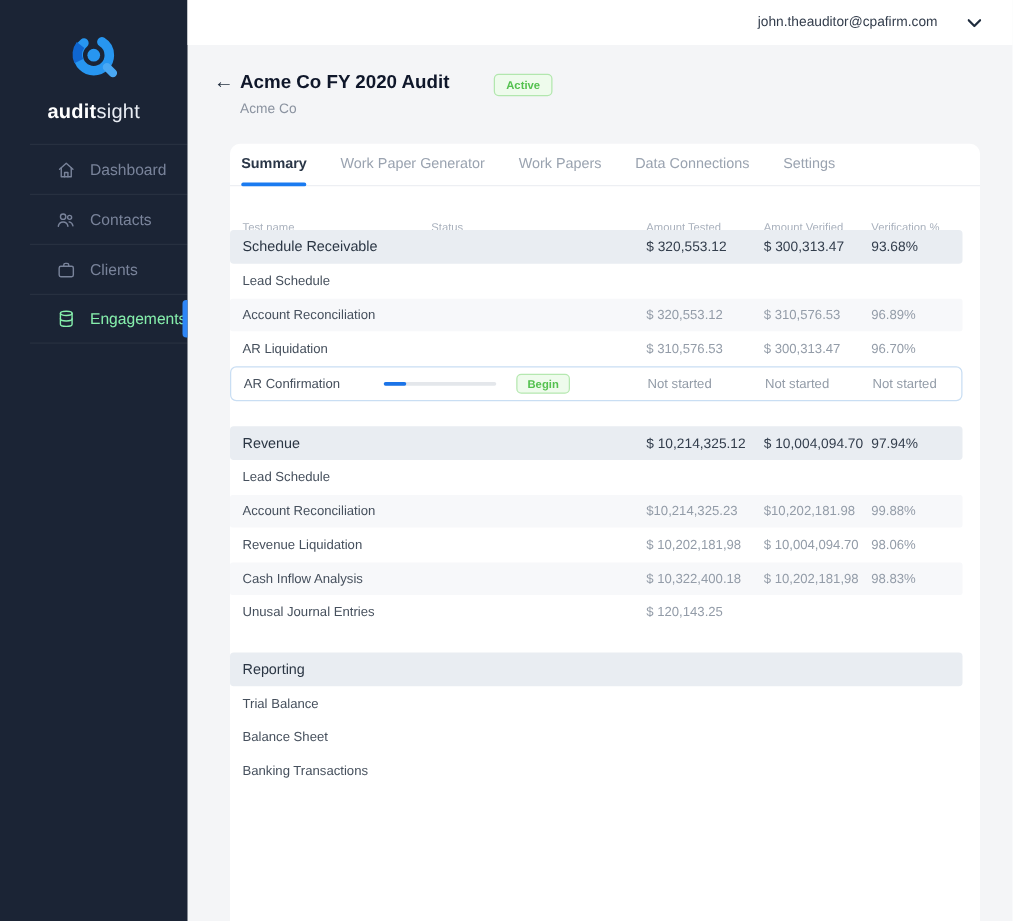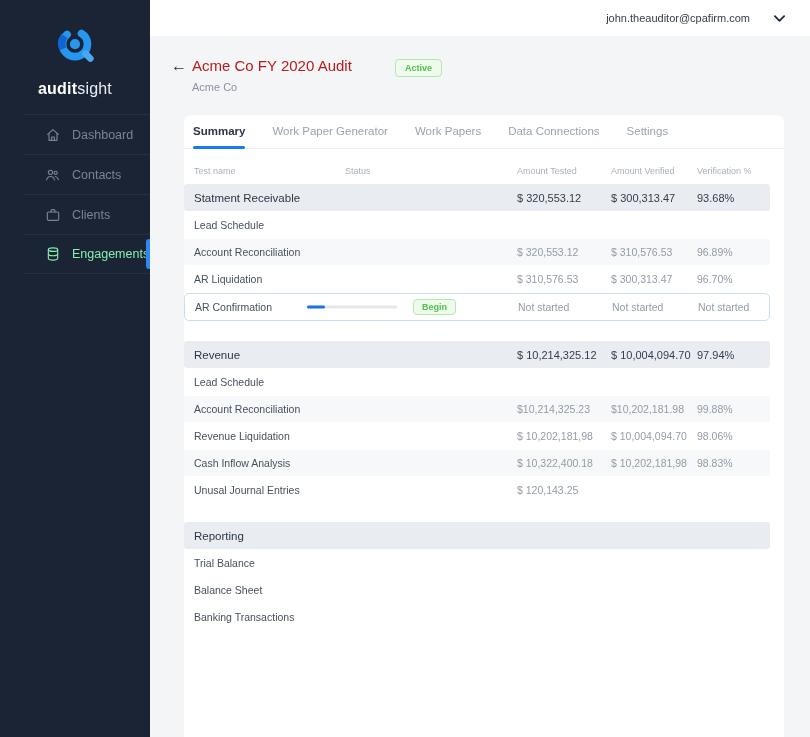--- a/index.html
+++ b/index.html
@@ -40,21 +40,21 @@
   .topbar {
     position:absolute; left:150px; top:0; width:660px; height:36px;
     background:#fff; display:flex; align-items:center; justify-content:flex-end;
     padding-right:25px;
   }
   .user-menu { display:flex; align-items:center; gap:24px; font-size:11px; color:#333d4c; cursor:pointer; }
 
   
   .content { position:absolute; left:150px; top:36px; width:660px; height:701px; }
   .back-arrow { position:absolute; left:21px; top:22px; font-size:16px; color:#1f2c3d; cursor:pointer; line-height:1; }
-  .page-title { position:absolute; left:42px; top:21px; font-size:15px; font-weight:400; color:#b91c1c;text-align:center; }
+  .page-title { position:absolute; left:42px; top:21px; font-size:15px; font-weight:700; color:#0f172a;text-align:center; }
   .page-sub   { position:absolute; left:42px; top:45px; font-size:11px; color:#8b93a0; }
   .badge-active {
     position:absolute; left:245px; top:23px;
     font-size:9px; font-weight:600; color:#54c14f;
     background:#eefbec; border:1px solid #b2e7ae; border-radius:4px;
     padding:3px 9px;
   }
 
   
   .card {
@@ -68,21 +68,21 @@
   }
   .tab.active { color:#2a3647; font-weight:700; }
   .tab.active::after {
     content:""; position:absolute; left:0; right:0; bottom:-1px; height:3px;
     background:#1a7bf0; border-radius:2px;
   }
 
   
   .table { padding-top:10px; }
   .cols { position:relative; height:25px; }
-  .col { position:absolute; top:7px; font-size:9px; color:#a9b1bd; }
+  .col { position:absolute; top:18px; font-size:9px; color:#a9b1bd; }
   .cx0 { left:10px; } .cx1 { left:122px;margin-left:39px; } .cx2 { left:333px; } .cx3 { left:427px; } .cx4 { left:513px; }
 
   .row { position:relative; width:586px; height:26px; margin-bottom:1px; }
   .row.section { background:#e9edf2; border-radius:3px; height:27px; }
   .row.alt { background:#f7f8fa; border-radius:2px; }
   .row.bordered {
     background:#fff; border:1px solid #c9def3; border-radius:5px;
     height:28px; margin:1px 0 2px 0;
   }
   .gap { height:18px; }
@@ -194,21 +194,21 @@
     <div class="table">
       <div class="cols">
         <span class="col cx0">Test name</span>
         <span class="col cx1">Status</span>
         <span class="col cx2">Amount Tested</span>
         <span class="col cx3">Amount Verified</span>
         <span class="col cx4">Verification %</span>
       </div>
       <div id="rows-container">
           <div class="row section">
-            <span class="cell name cx0">Statment Receivable</span>
+            <span class="cell name cx0">Schedule Receivable</span>
             <span class="cell val cx2">$ 320,553.12</span>
             <span class="cell val cx3">$ 300,313.47</span>
             <span class="cell val cx4">93.68%</span>
           </div>
           <div class="row">
             <span class="cell name cx0">Lead Schedule</span>
           </div>
           <div class="row alt">
             <span class="cell name cx0">Account Reconciliation</span>
             <span class="cell val cx2">$ 320,553.12</span>

